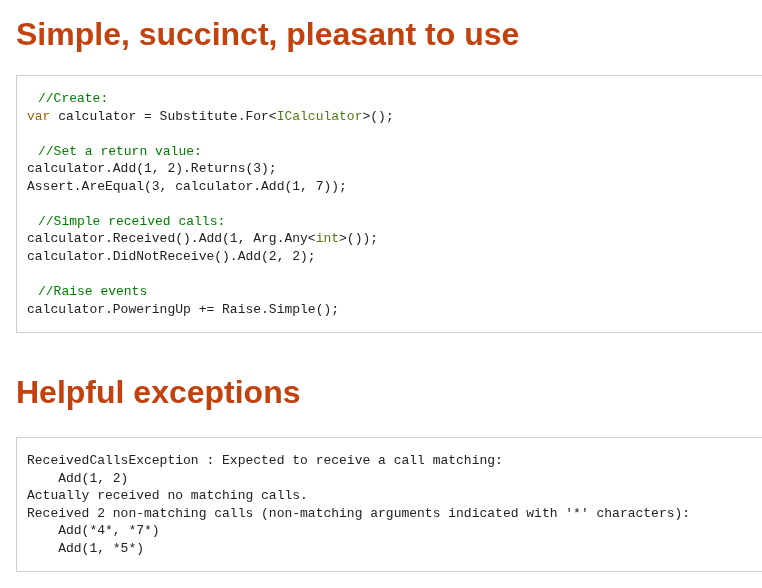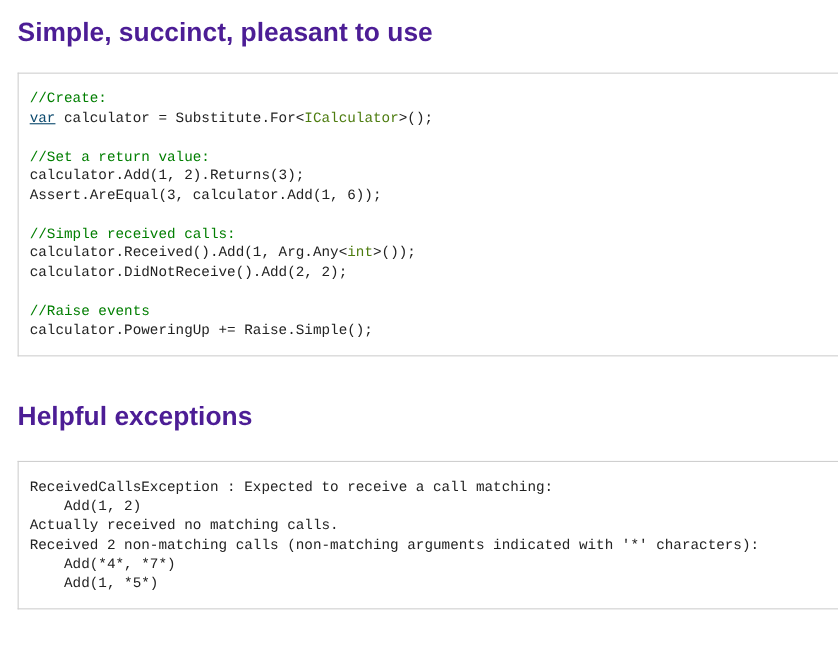--- a/index.html
+++ b/index.html
@@ -4,55 +4,55 @@
 <style>
   body {
     font-family: Arial, Helvetica, sans-serif;
     margin: 0;
     padding: 16px 0 16px 16px;
     color: #222;
     font-size: 15px;
     background: #fff;
   }
   h2 {
-    font-size: 24px;
+    font-size: 32px;
     font-weight: bold;
     margin: 0 0 22px 0;
-    color: #4c1d95;
+    color: #c2410c;
   }
   h2.second {
     margin-top: 41px;
     margin-bottom: 26px;
   }
   pre.code-block {
     border: 1px solid #cfcfcf;
     padding: 14px 10px;
     margin: 0;
     font-family: "Courier New", Courier, monospace;
     font-size: 13px;
     line-height: 1.35;
     white-space: pre;
     overflow: hidden;
     border-right: none; 
   }
-  .kw   { color: #0c4a6e; text-decoration: underline; }   
-  .cm   { color: #007e00; }   
+  .kw   { color: #a16207; }   
+  .cm   { color: #007e00; margin-left: 11px; }   
   .type { color: #4d7c0f; }   
 </style>
 </head>
 <body>
 
 <h2>Simple, succinct, pleasant to use</h2>
 
 <pre class="code-block"><span class="cm">//Create:</span>
 <span class="kw">var</span><span> calculator = Substitute.For&lt;</span><span class="type">ICalculator</span><span>&gt;();</span>
 
 <span class="cm">//Set a return value:</span>
 <span>calculator.Add(1, 2).Returns(3);</span>
-<span>Assert.AreEqual(3, calculator.Add(1, 6));</span>
+<span>Assert.AreEqual(3, calculator.Add(1, 7));</span>
 
 <span class="cm">//Simple received calls:</span>
 <span>calculator.Received().Add(1, Arg.Any&lt;</span><span class="type">int</span><span>&gt;());</span>
 <span>calculator.DidNotReceive().Add(2, 2);</span>
 
 <span class="cm">//Raise events</span>
 <span>calculator.PoweringUp += Raise.Simple();</span>
 </pre>
 
 <h2 class="second">Helpful exceptions</h2>

